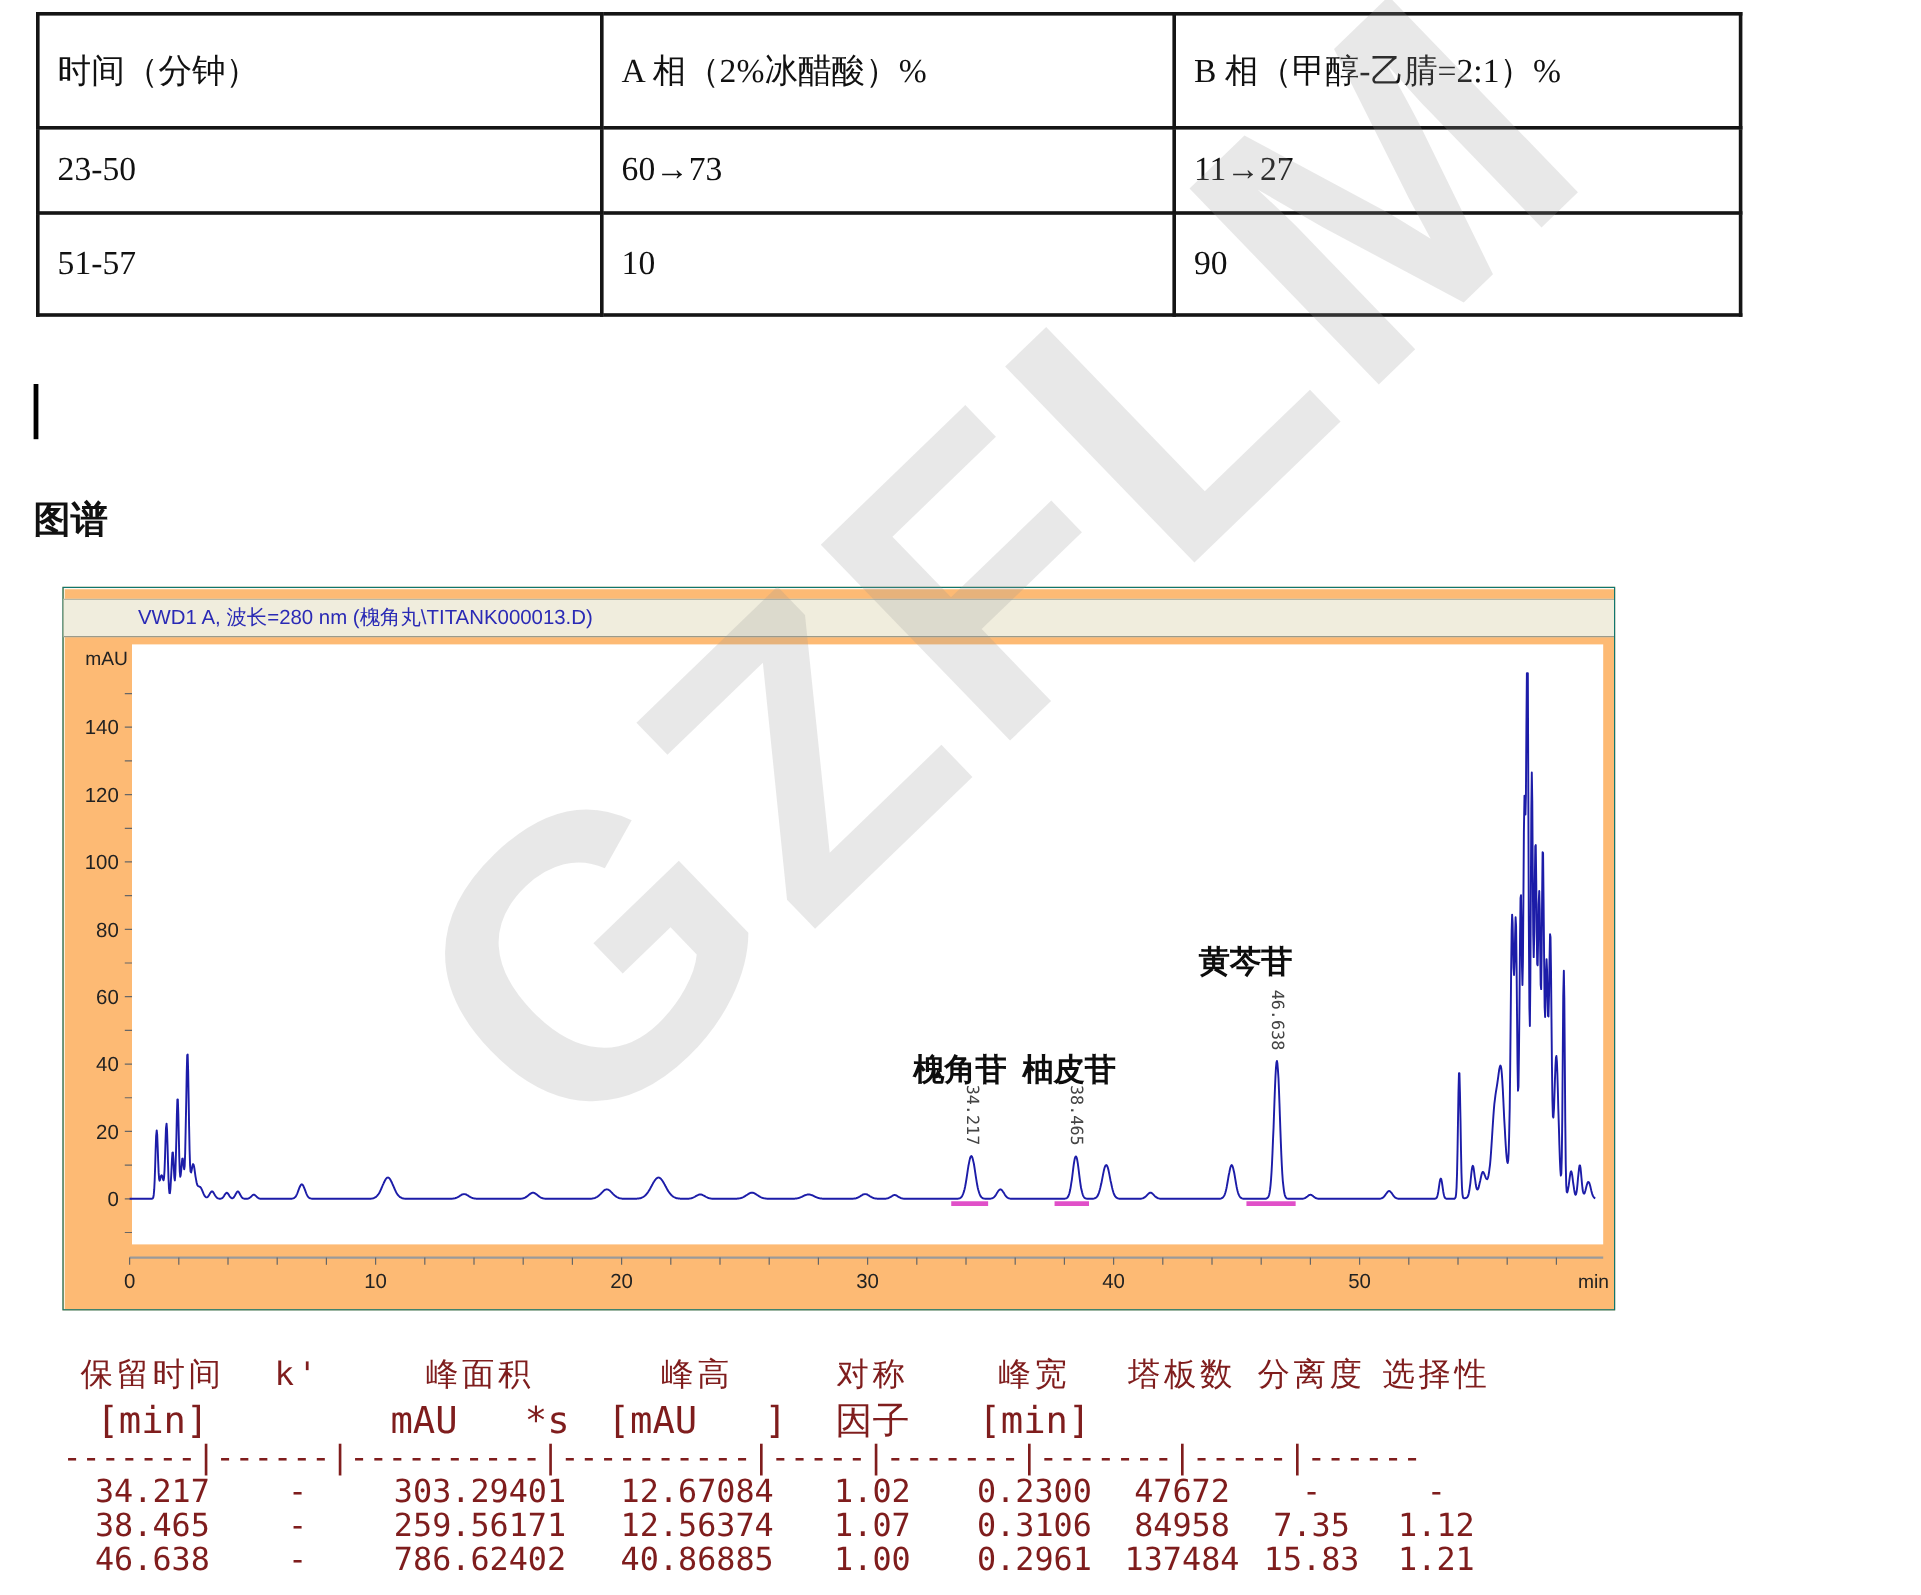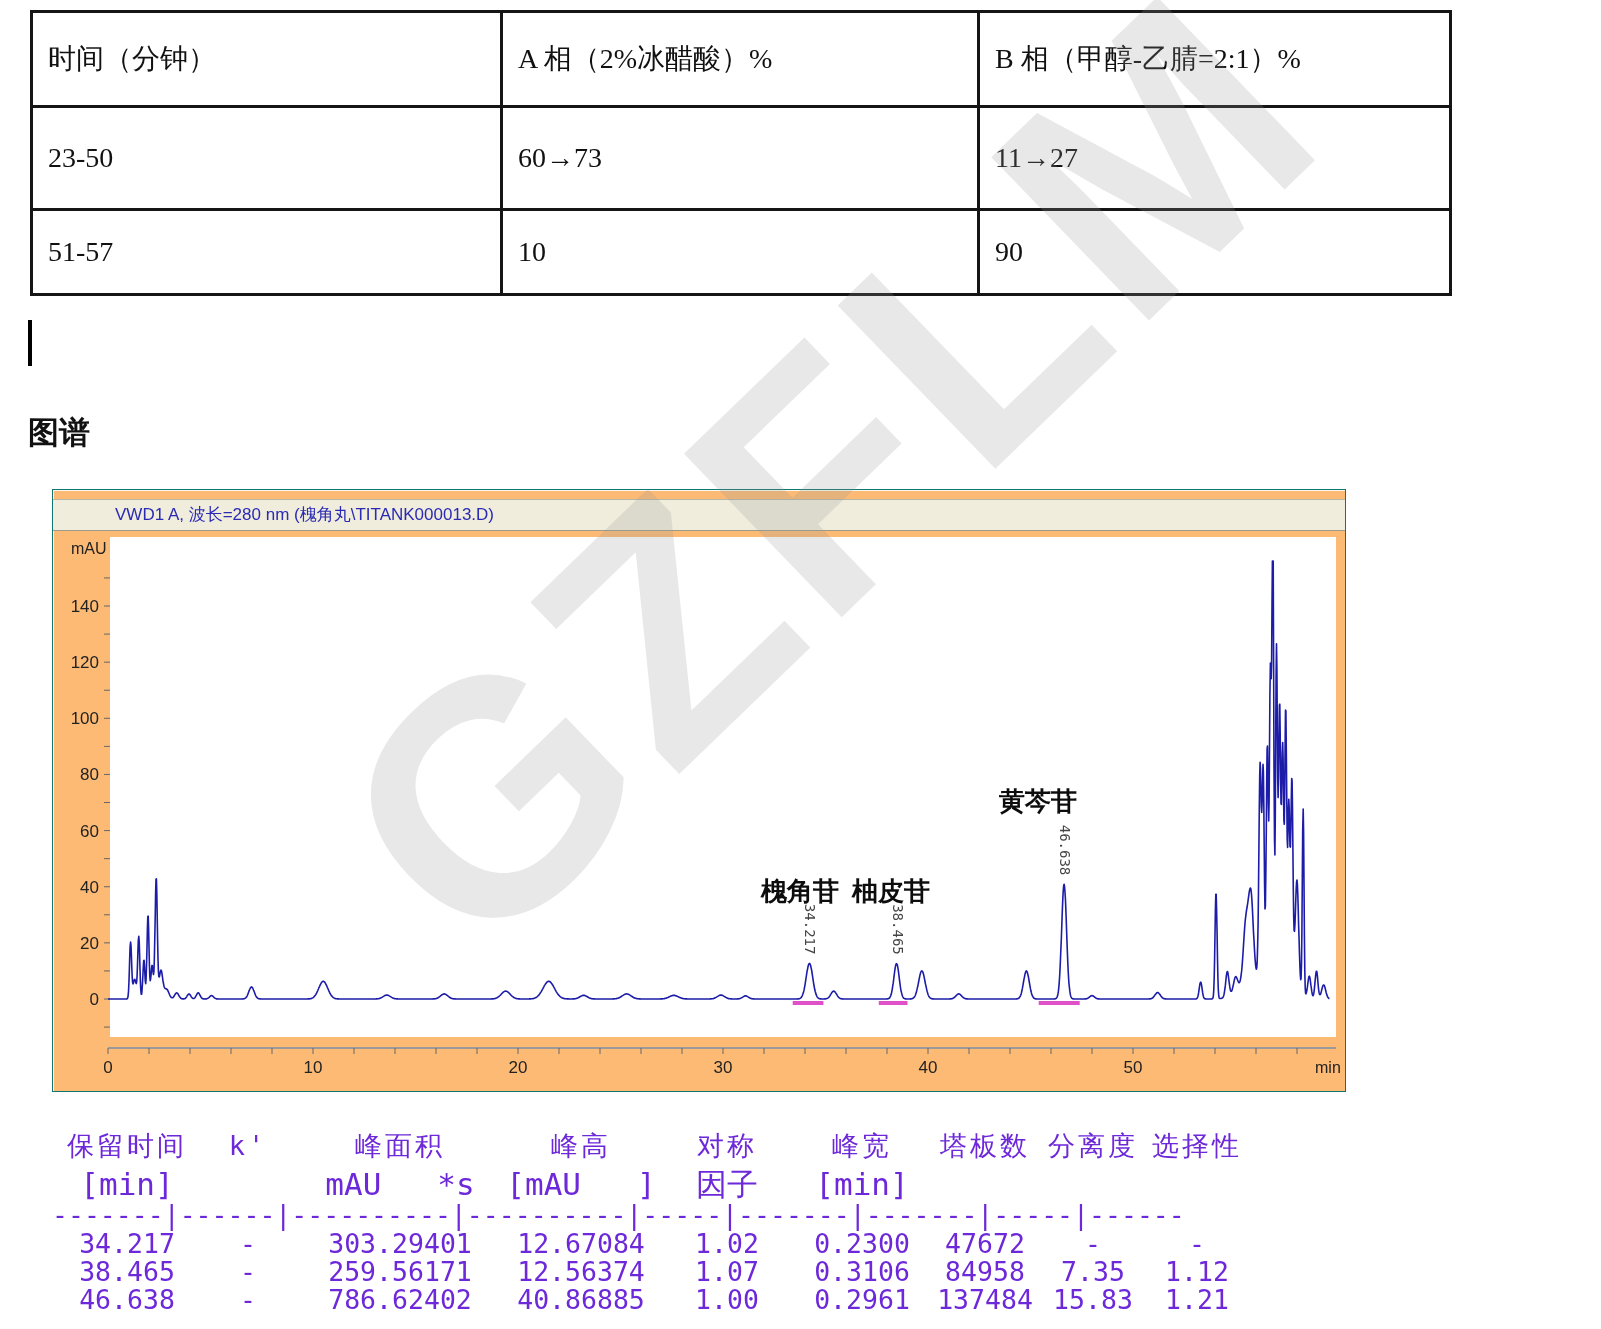--- a/index.html
+++ b/index.html
@@ -7,35 +7,35 @@
   
   .watermark{position:absolute;left:830px;top:470px;transform:translate(-50%,-50%) rotate(-44deg);
     font-family:"Liberation Sans","DejaVu Sans",sans-serif;font-weight:bold;font-size:330px;
     letter-spacing:12px;color:rgba(150,150,150,0.22);white-space:nowrap;z-index:9;pointer-events:none;}
   
   table.gradient{position:absolute;left:30px;top:10px;width:1419px;border-collapse:collapse;
     table-layout:fixed;background:transparent;z-index:2;padding-left:20px;}
   table.gradient td{border:3px solid #151515;padding:0 0 0 15px;vertical-align:middle;
     font-size:28px;background:transparent;}
   table.gradient col.c1{width:470px}table.gradient col.c2{width:477px}table.gradient col.c3{width:472px}
-  tr.hrow{height:95px}tr.r1{height:98px}tr.r2{height:103px}tr.r3{height:85px}
+  tr.hrow{height:95px}tr.r1{height:98px}tr.r2{height:71px}tr.r3{height:85px}
   .artifact{position:absolute;left:28px;top:320px;width:4px;height:46px;background:#000;z-index:3;}
   
   .section-label{position:absolute;left:28px;top:412px;font-size:31px;font-weight:600;z-index:2;}
   
   .panel{position:absolute;left:52px;top:489px;width:1292px;height:601px;background:#fdba74;
     border:1px solid #0f766e;box-shadow:inset 1px 1px 0 #fbfaf2;z-index:2;}
   .panel-titlebar{position:absolute;left:0;right:0;top:9px;height:30px;background:#f0eddd;
     border-top:1px solid #b7b7a6;border-bottom:1px solid #9b9b8b;}
   .panel-title{font-family:"Liberation Sans","DejaVu Sans",sans-serif;font-size:17px;
     color:#2a2ab5;line-height:29px;padding-left:62px;white-space:pre;}
   .plot-svg{position:absolute;left:0;top:42px;}
   
   .results{position:absolute;left:52px;top:1124px;z-index:2;
-    font-family:"DejaVu Sans Mono","Liberation Mono",monospace;color:#6d28d9;}
+    font-family:"DejaVu Sans Mono","Liberation Mono",monospace;color:#7f1d1d;}
   .rgrid{display:grid;grid-template-columns:150px 92px 212px 150px 142px 128px 118px 98px 110px;}
   .rgrid div{text-align:center;white-space:pre;}
   .rh{font-size:27px;line-height:44px;letter-spacing:3px;}
   .ru{font-size:31px;line-height:32px;letter-spacing:0;}
   .rsep{font-size:26.5px;line-height:30px;white-space:pre;letter-spacing:0;}
   .rv{font-size:26.5px;line-height:28px;}
 </style>
 </head>
 <body>
 

